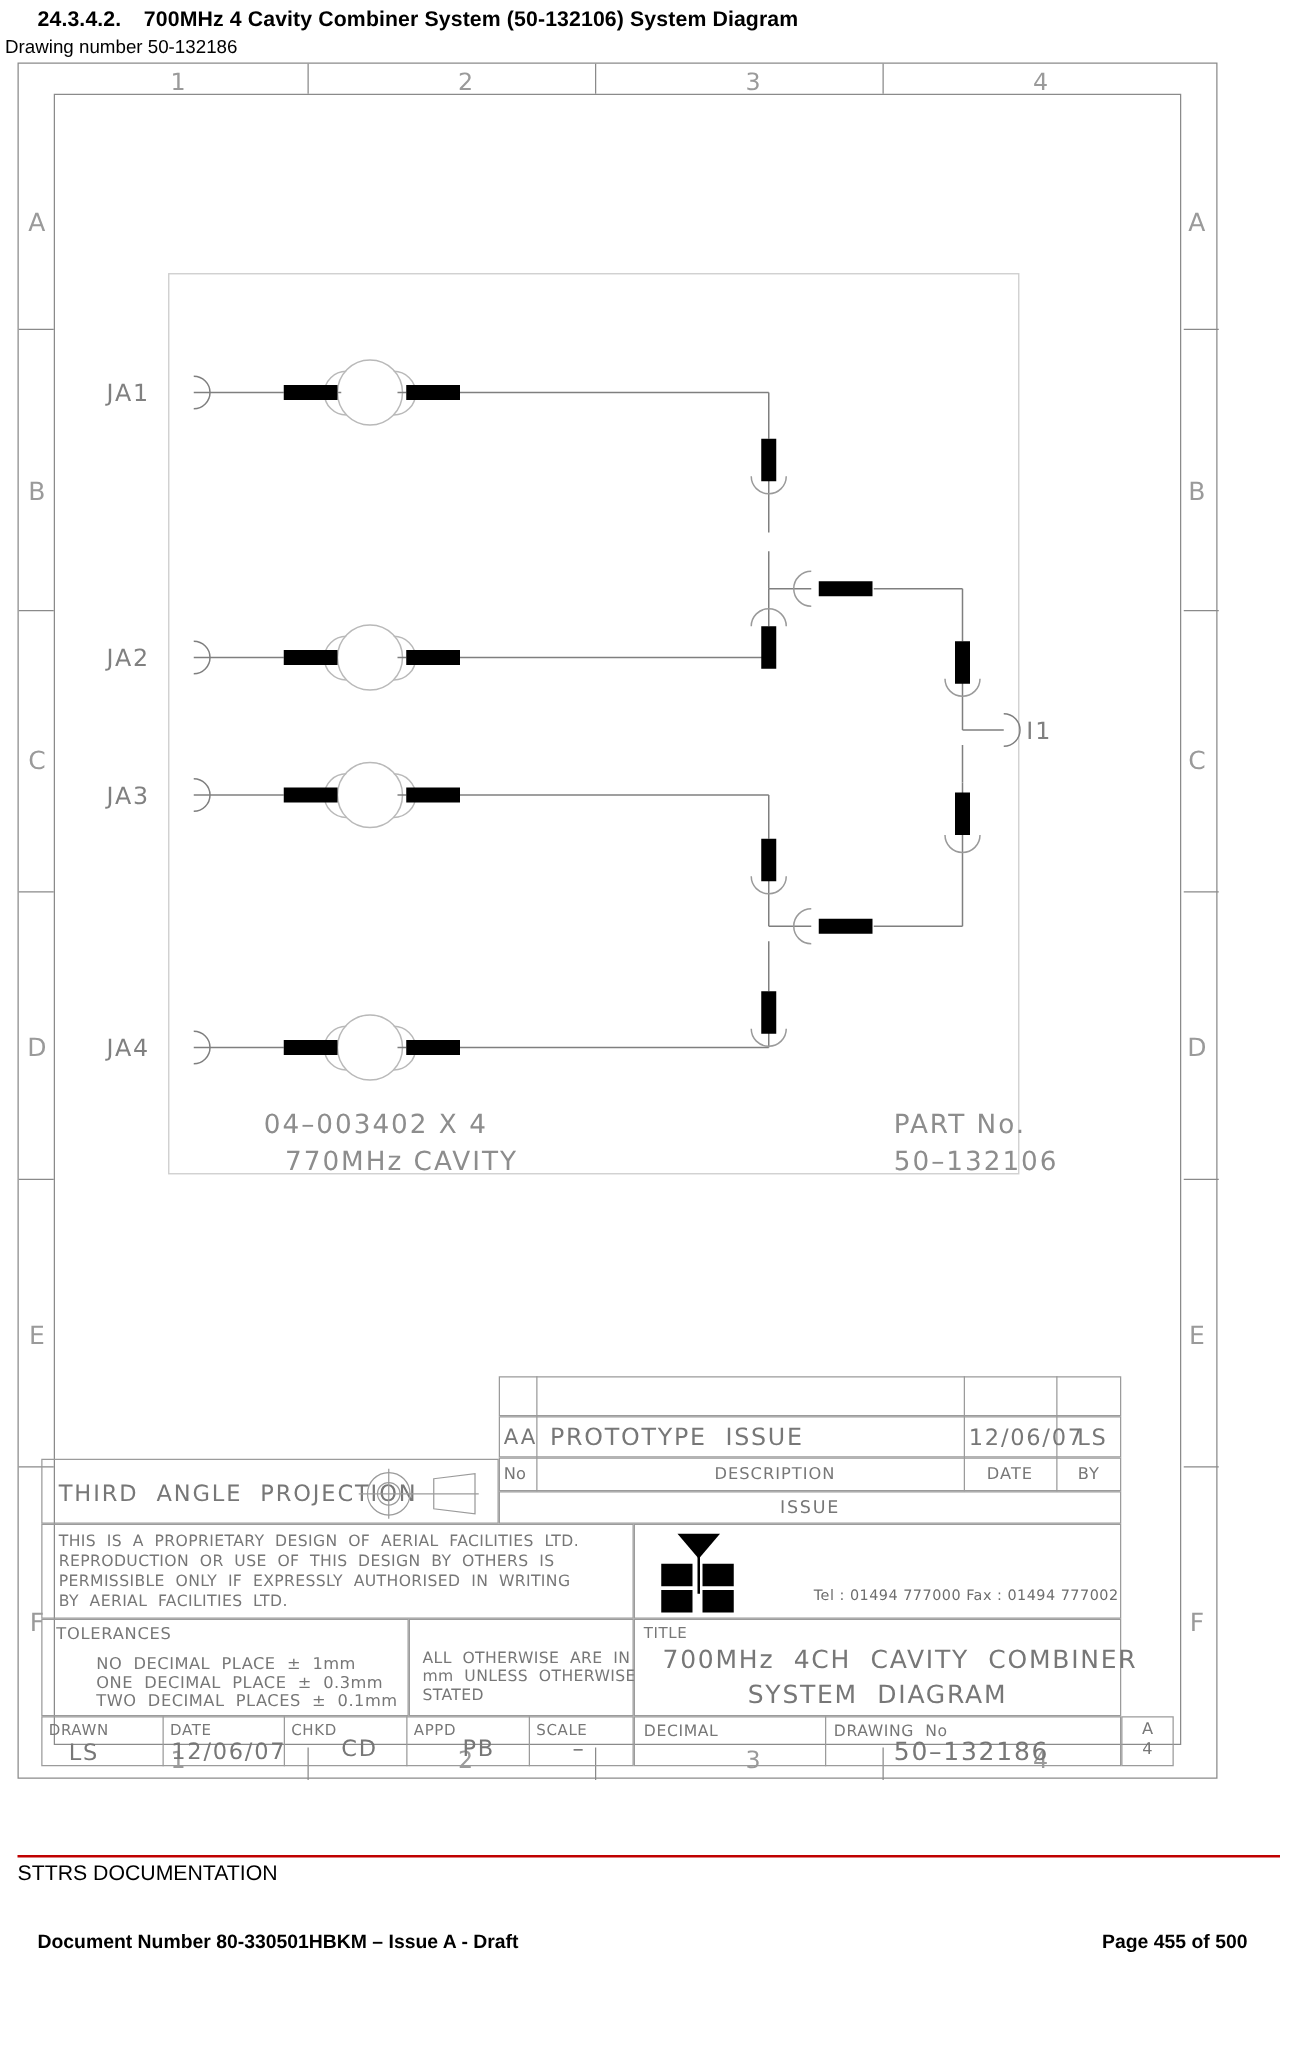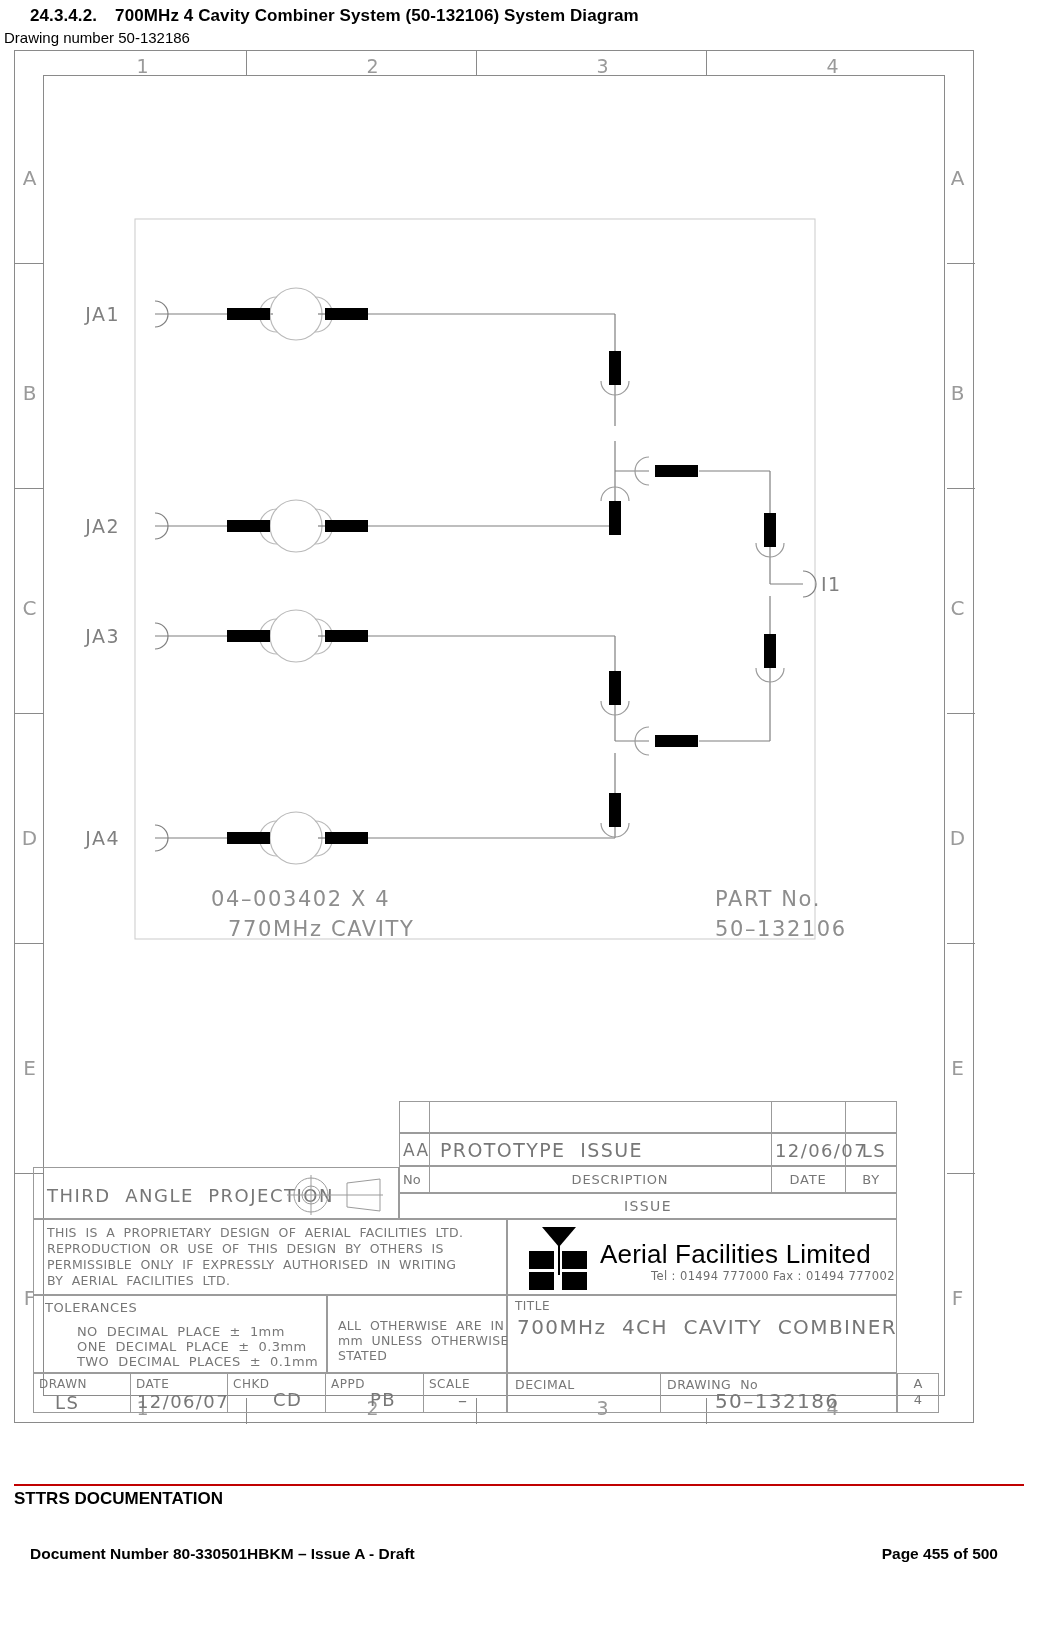--- a/index.html
+++ b/index.html
@@ -72,21 +72,21 @@
     font-size: 11.5px; color: #6d6d6d; letter-spacing: .4px; white-space: nowrap;
   }
 
   
   .footer-rule {
     position: absolute; left: 14px; right: 14px; top: 1484px;
     height: 2px; background: #c00000;
   }
   .footer-title {
     position: absolute; left: 14px; top: 1489px;
-    font-size: 17px; font-weight: bold; color: #000;
+    font-size: 17px; font-weight: normal; color: #000;
   }
   .footer-left {
     position: absolute; left: 30px; top: 1545px;
     font-size: 15.5px; font-weight: bold; color: #000;
   }
   .footer-right {
     position: absolute; right: 40px; top: 1545px;
     font-size: 15.5px; font-weight: bold; color: #000;
   }
 </style>
@@ -328,26 +328,26 @@
 
   <div class="tbbox" style="left:492px; top:1168px; width:390px; height:76px;"></div>
   <div class="logo-wrap" style="left:510px; top:1176px;">
     <div class="logo-tri" style="left:17px; top:0;"></div>
     <div class="logo-stem" style="left:33px; top:18px; height:30px;"></div>
     <div class="logo-sq" style="left:4px;  top:24px; width:25px; height:18px;"></div>
     <div class="logo-sq" style="left:37px; top:24px; width:25px; height:18px;"></div>
     <div class="logo-sq" style="left:4px;  top:45px; width:25px; height:18px;"></div>
     <div class="logo-sq" style="left:37px; top:45px; width:25px; height:18px;"></div>
   </div>
-  <div class="logo-name" style="left:585px; top:1188px;">Aerial Facilities Limited</div>
   <div class="logo-tel" style="left:588px; top:1218px;margin-left:48px;">Tel : 01494 777000 Fax : 01494 777002</div>
 
   <div class="tbbox" style="left:492px; top:1244px; width:390px; height:78px;"></div>
   <div class="tbtxt" style="left:500px; top:1248px; font-size:12px; letter-spacing:.5px;">TITLE</div>
-  <div class="tbtxt hand" style="left:492px; top:1264px; width:390px; text-align:right; font-size:20px;">700MHz  4CH  CAVITY  COMBINER</div>
+  <div class="tbtxt hand" style="left:510px; top:1264px; width:390px; text-align:center; font-size:20px;">700MHz  4CH  CAVITY  COMBINER</div>
+  <div class="tbtxt hand" style="left:492px; top:1292px; width:390px; text-align:center; font-size:20px;">SYSTEM  DIAGRAM</div>
 
   <div class="tbbox" style="left:492px; top:1322px; width:390px; height:40px;"></div>
   <div class="ztick" style="left:645px; top:1322px; width:1px; height:40px; background:#9b9b9b;"></div>
   <div class="tbtxt" style="left:500px; top:1326px; font-size:12.5px; letter-spacing:.5px;">DECIMAL</div>
   <div class="tbtxt hand" style="left:510px; top:1340px; font-size:17px;"></div>
   <div class="tbtxt" style="left:652px; top:1326px; font-size:12.5px; letter-spacing:.5px;">DRAWING  No</div>
   <div class="tbtxt hand" style="left:700px; top:1338px; font-size:20px;">50–132186</div>
 
   <div class="tbbox" style="left:882px; top:1322px; width:42px; height:40px;"></div>
   <div class="tbtxt" style="left:882px; top:1325px; width:42px; text-align:center; font-size:13px;">A</div>

